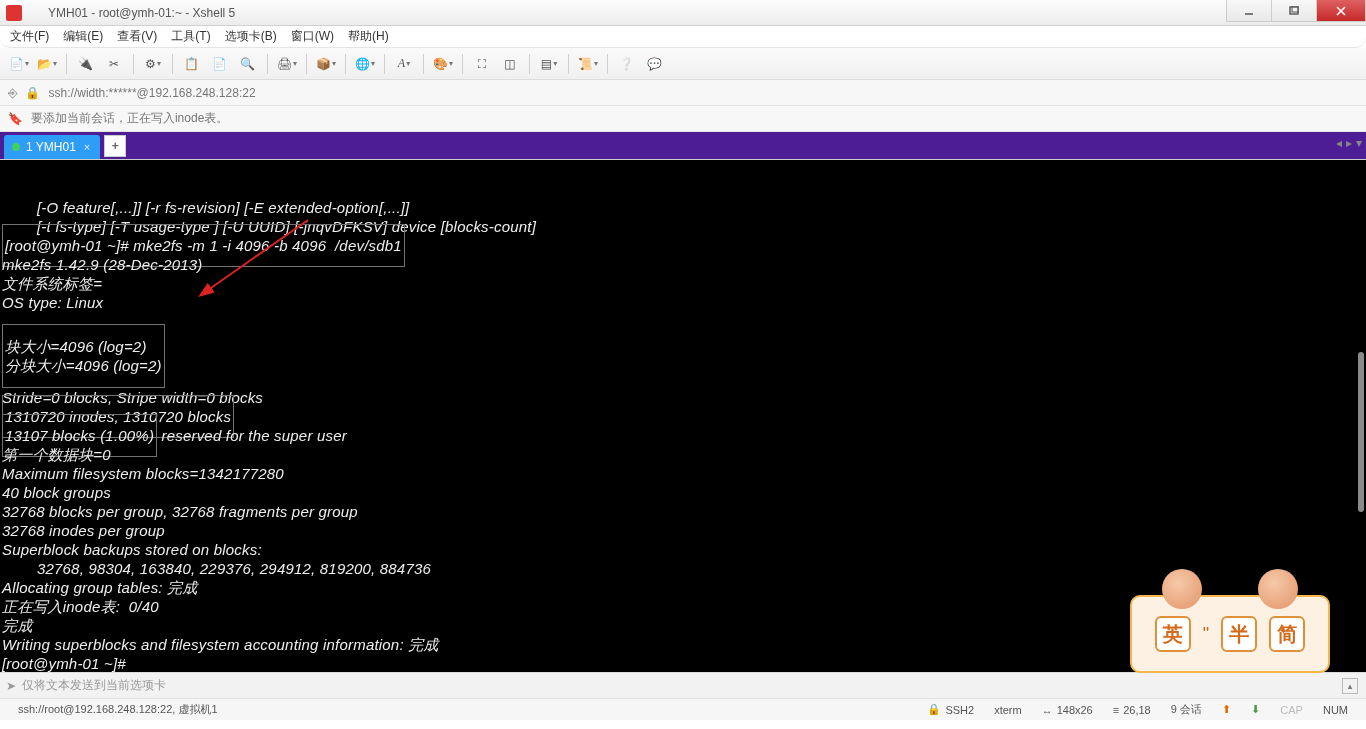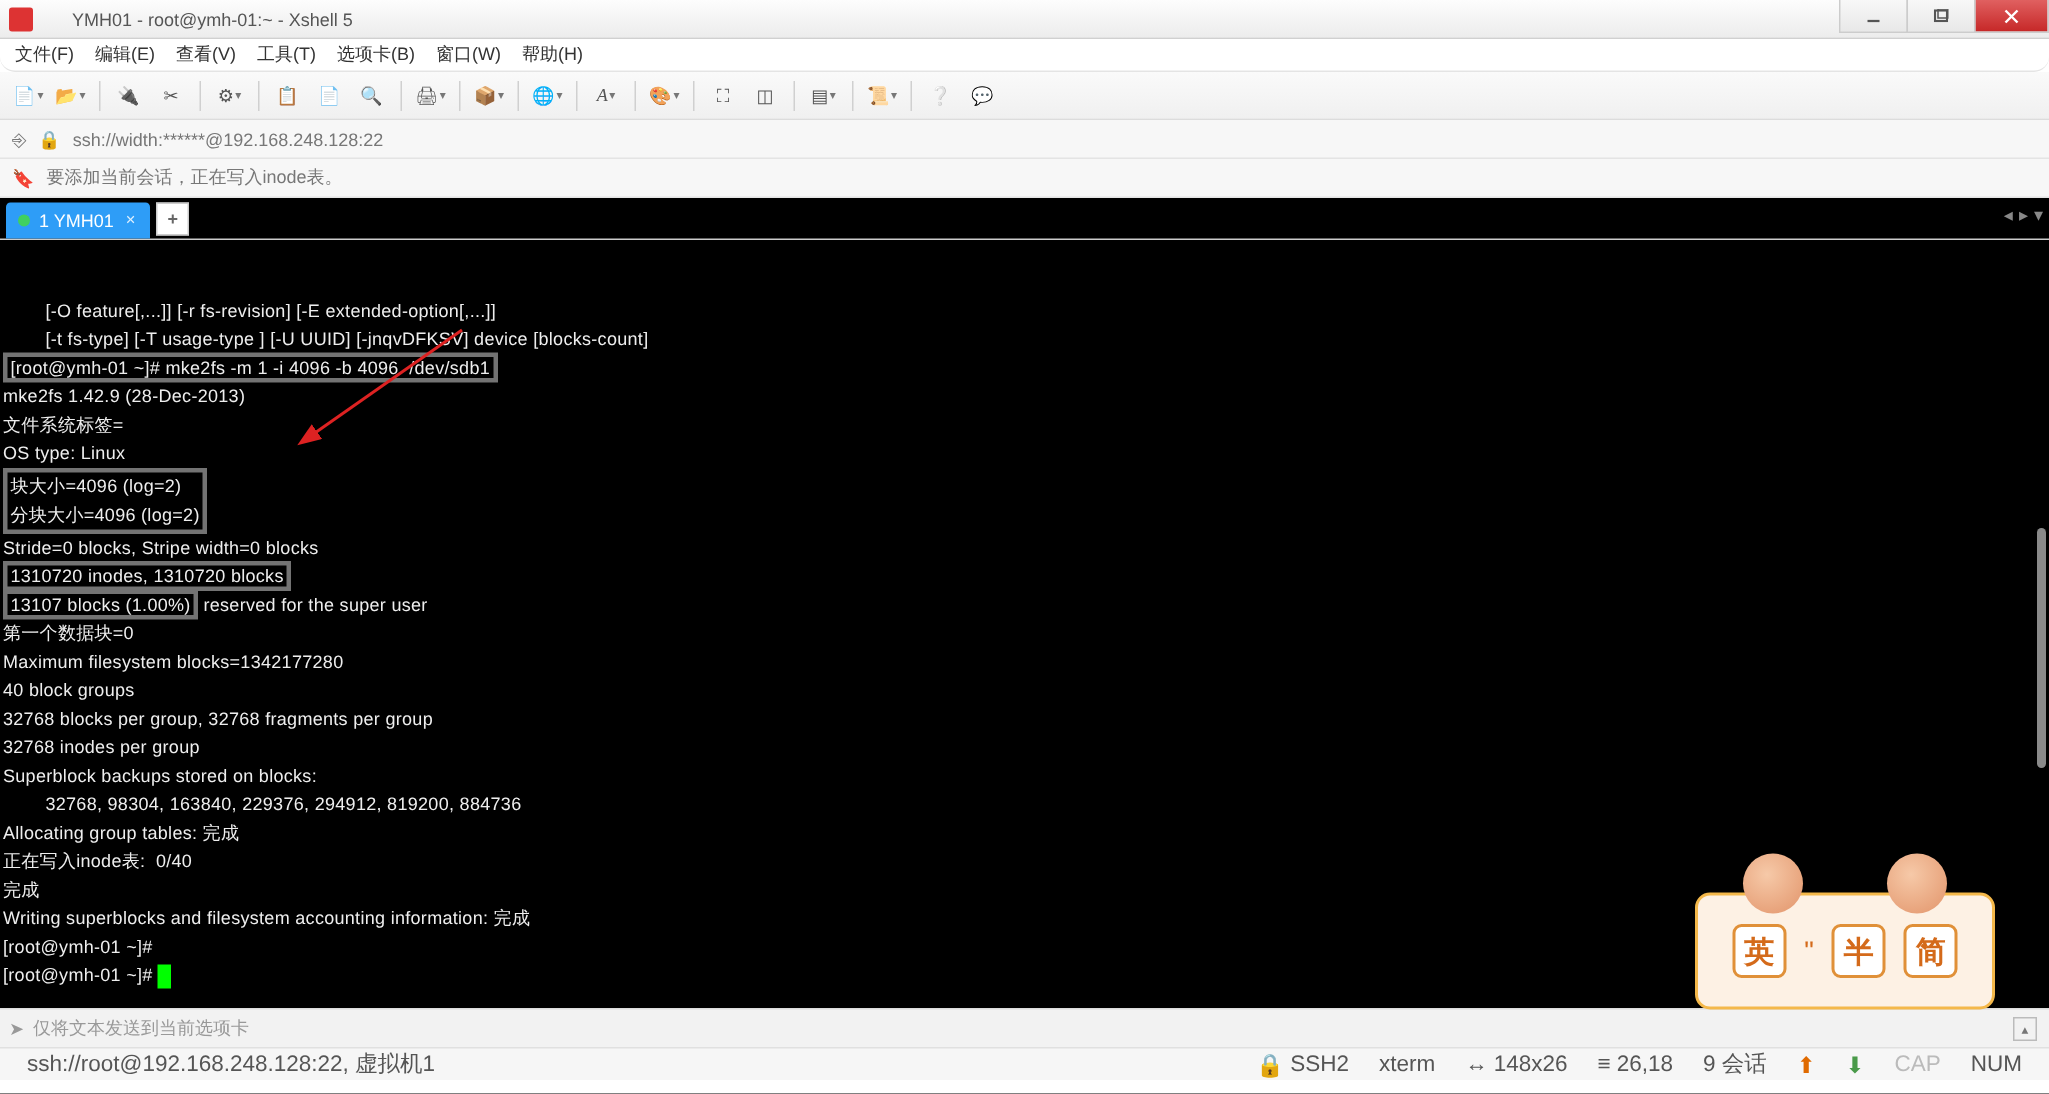--- a/index.html
+++ b/index.html
@@ -13,33 +13,33 @@
   .winbtn svg { width:10px; height:10px; }
   .menubar { height:22px; display:flex; align-items:center; padding-left:10px; gap:14px; background:#fff; border-bottom:1px solid #e4e4e4;border-radius:10px; }
   .menubar span { cursor:default; }
   .toolbar { height:32px; background:linear-gradient(#fafafa,#f0f0f0); border-bottom:1px solid #dcdcdc; display:flex; align-items:center; padding:0 8px; gap:6px; }
   .tbtn { width:22px; height:22px; display:flex; align-items:center; justify-content:center; color:#555; border-radius:2px; }
   .tsep { width:1px; height:20px; background:#d0d0d0; margin:0 2px; }
   .drop { display:flex; align-items:center; }
   .drop::after { content:"▾"; font-size:8px; color:#777; margin-left:1px; }
   .addrbar { height:26px; background:#f7f7f7; border-bottom:1px solid #e4e4e4; display:flex; align-items:center; padding:0 8px; gap:8px; color:#777; }
   .hintbar { height:26px; background:#f7f7f7; border-bottom:1px solid #e4e4e4; display:flex; align-items:center; padding:0 8px; gap:8px; color:#777; }
-  .tabbar { height:28px; background:#000000; border-bottom:1px solid #ccc; display:flex; align-items:flex-end; position:relative; }
+  .tabbar { height:28px; background:#4c1d95; border-bottom:1px solid #ccc; display:flex; align-items:flex-end; position:relative; }
   .tab { height:24px; display:flex; align-items:center; padding:0 10px 0 8px; background:#2e9df7; color:#fff; border-top-left-radius:3px; border-top-right-radius:3px; margin-left:4px; font-size:12px; }
   .tab .dot { width:8px; height:8px; background:#40d060; border-radius:50%; margin-right:6px; }
   .tab .x { margin-left:8px; font-size:11px; opacity:.85; }
   .tabadd { width:22px; height:22px; background:#fff; border:1px solid #ccc; display:flex; align-items:center; justify-content:center; margin-left:4px; margin-bottom:2px; font-weight:bold; color:#666; }
   .tabbar .nav { position:absolute; right:4px; top:4px; display:flex; gap:4px; color:#888; }
-  .terminal { background:#000; color:#eee; font-family:"Consolas","Courier New",monospace; font-size:12px; line-height:19px; padding:0 2px; height:512px; overflow:hidden; position:relative; white-space:pre; letter-spacing:0.2px; }
-  .terminal .hl { border:3px solid #737373; padding:0 2px; }
+  .terminal { background:#000; color:#eee; font-family:"Consolas","Courier New",monospace; font-size:15px; line-height:19px; padding:0 2px; height:512px; overflow:hidden; position:relative; white-space:pre; letter-spacing:0.2px;font-style:italic; }
+  .terminal .hl { border:1px solid #737373; padding:12px 2px;margin-top:12px; }
   .cursor { display:inline-block; width:9px; height:16px; background:#0f0; vertical-align:middle; }
   .arrow { position:absolute; left:198px; top:50px; pointer-events:none; }
   .sendbar { height:26px; background:#f2f2f2; border-top:1px solid #dcdcdc; display:flex; align-items:center; padding:0 6px; gap:6px; color:#999; position:relative; }
   .sendbar .togglebtn { position:absolute; right:8px; top:5px; width:16px; height:16px; border:1px solid #bbb; display:flex; align-items:center; justify-content:center; font-size:9px; color:#777; }
-  .statusbar { height:22px; background:#f6f6f6; border-top:1px solid #e0e0e0; display:flex; align-items:center; padding:0 8px; color:#555; font-size:15px; }
+  .statusbar { height:22px; background:#f6f6f6; border-top:1px solid #e0e0e0; display:flex; align-items:center; padding:0 8px; color:#555; font-size:11px; }
   .statusbar .grow { flex:1; }
   .statusbar .seg { padding:0 10px; display:flex; align-items:center; gap:4px; }
   .ime { position:absolute; right:36px; bottom:56px; width:200px; height:78px; border:2px solid #f4b84a; border-radius:10px; background:#fdf1e4; display:flex; align-items:center; justify-content:center; }
   .ime .chars { display:flex; gap:12px; align-items:center; }
   .ime .ch { display:flex; align-items:center; justify-content:center; width:36px; height:36px; border:2px solid #e09038; border-radius:6px; background:#fff; color:#d46a1a; font-size:20px; font-weight:600; }
   .ime .sep { color:#d46a1a; font-size:18px; }
   .ime::before, .ime::after { content:""; position:absolute; top:-28px; width:40px; height:40px; border-radius:50%; background:radial-gradient(circle at 40% 35%, #f6c9a8, #e2946a); }
   .ime::before { left:30px; }
   .ime::after { right:30px; }
   .scrollthumb { position:absolute; right:2px; top:352px; width:6px; height:160px; background:#8a8a8a; border-radius:3px; }

